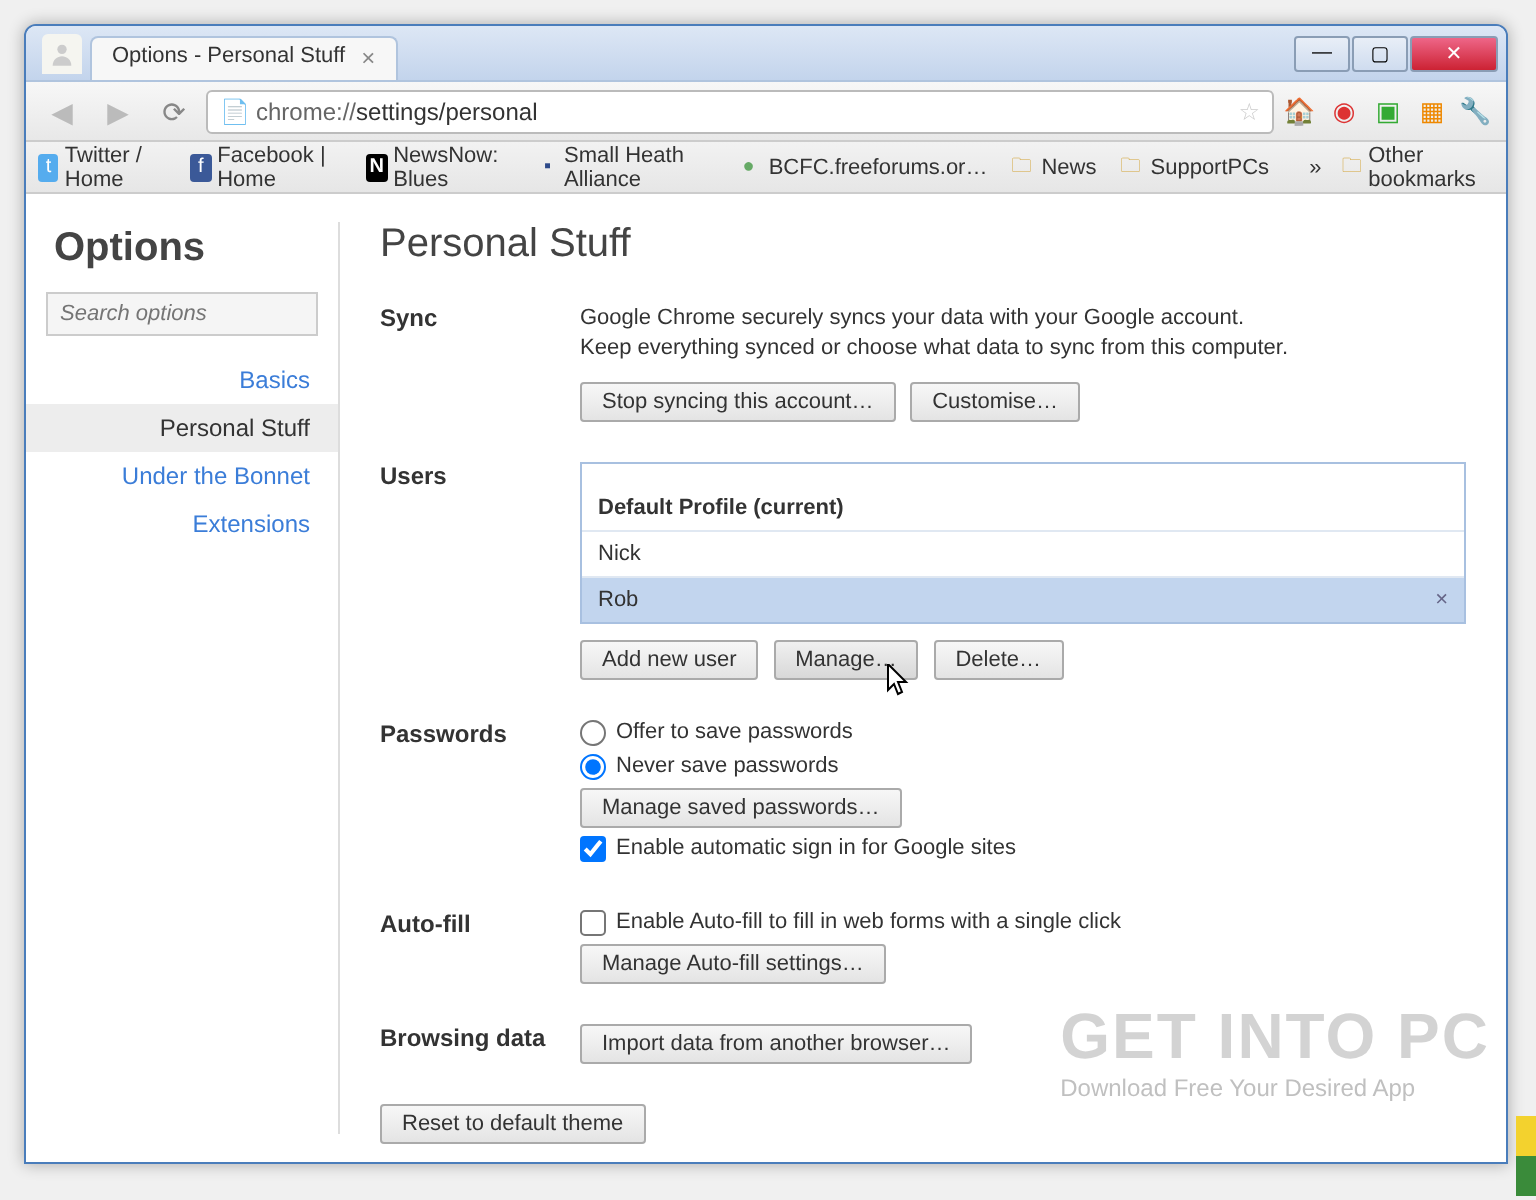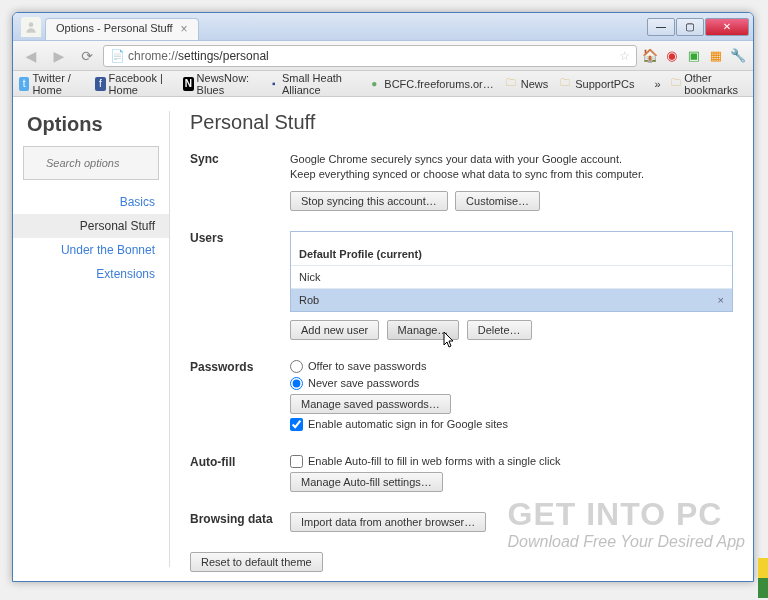--- a/index.html
+++ b/index.html
@@ -29,21 +29,21 @@
 .bm-item { display: flex; align-items: center; gap: 3px; color: #333; cursor: pointer; }
 .bm-icon { width: 14px; height: 14px; display: inline-flex; align-items: center; justify-content: center; font-size: 10px; }
 .bm-folder { color: #d4a53a; }
 .bm-sep { flex: 1; }
 .bm-other { display: flex; align-items: center; gap: 3px; color: #333; }
 
 .content { display: flex; height: calc(100% - 84px); background: #fff; }
 .sidebar { width: 156px; padding: 12px 0; }
 .sidebar-title { font-size: 20px; color: #444; padding: 4px 14px 10px; font-weight: 700; }
 .search-box { margin: 0 10px 10px; }
-.search-box input { width: 100%; height: 34px; border: 1px solid #ccc; background: #f5f5f5; padding: 0 22px; font-size: 11px; color: #888; font-style: italic; }
+.search-box input { width: 100%; height: 22px; border: 1px solid #ccc; background: #f5f5f5; padding: 0 6px; font-size: 11px; color: #888; font-style: italic; }
 .nav-item { display: block; padding: 5px 14px; font-size: 12px; color: #3b7dd8; text-align: right; cursor: pointer; }
 .nav-item.active { background: #ededed; color: #333; }
 .vdiv { width: 1px; background: #ddd; margin: 14px 0; }
 
 .main { flex: 1; padding: 14px 20px; overflow-y: auto; font-size: 12px; color: #333; }
 .page-title { font-size: 20px; color: #444; font-weight: 400; margin-bottom: 18px; }
 .sect { display: flex; margin-bottom: 20px; }
 .sect-label { width: 100px; font-weight: 600; font-size: 12px; color: #333; }
 .sect-body { flex: 1; }
 .desc { font-size: 11px; color: #333; line-height: 1.4; margin-bottom: 8px; }
@@ -54,21 +54,21 @@
 .user-row { padding: 5px 8px; font-size: 11px; border-bottom: 1px solid #e0e8f2; }
 .user-row.bold { font-weight: 600; margin-top: 11px; }
 .user-row.selected { background: #c2d5ee; display: flex; justify-content: space-between; border-bottom: none; }
 .user-row.selected .x { color: #668; cursor: pointer; }
 
 .radio-row, .check-row { display: flex; align-items: center; gap: 5px; font-size: 11px; margin-bottom: 4px; }
 .radio-row input, .check-row input { margin: 0; }
 
 .watermark { position: absolute; bottom: 30px; right: 8px; text-align: left; pointer-events: none; }
 .watermark .big { font-size: 32px; font-weight: 700; color: rgba(130,130,130,0.35); letter-spacing: 1px; }
-.watermark .small { font-size: 16px; color: rgba(130,130,130,0.5); font-style: italic; }
+.watermark .small { font-size: 12px; color: rgba(130,130,130,0.5); }
 
 .cursor { position: absolute; left: 430px; top: 319px; pointer-events: none; }
 .cursor svg { width: 14px; height: 18px; }
 .right-strip { position: absolute; right: 0; bottom: 2px; width: 10px; }
 .strip-y { height: 20px; background: #f3d22e; }
 .strip-g { height: 20px; background: #3a8b3a; }
 </style>
 </head>
 <body>
 

